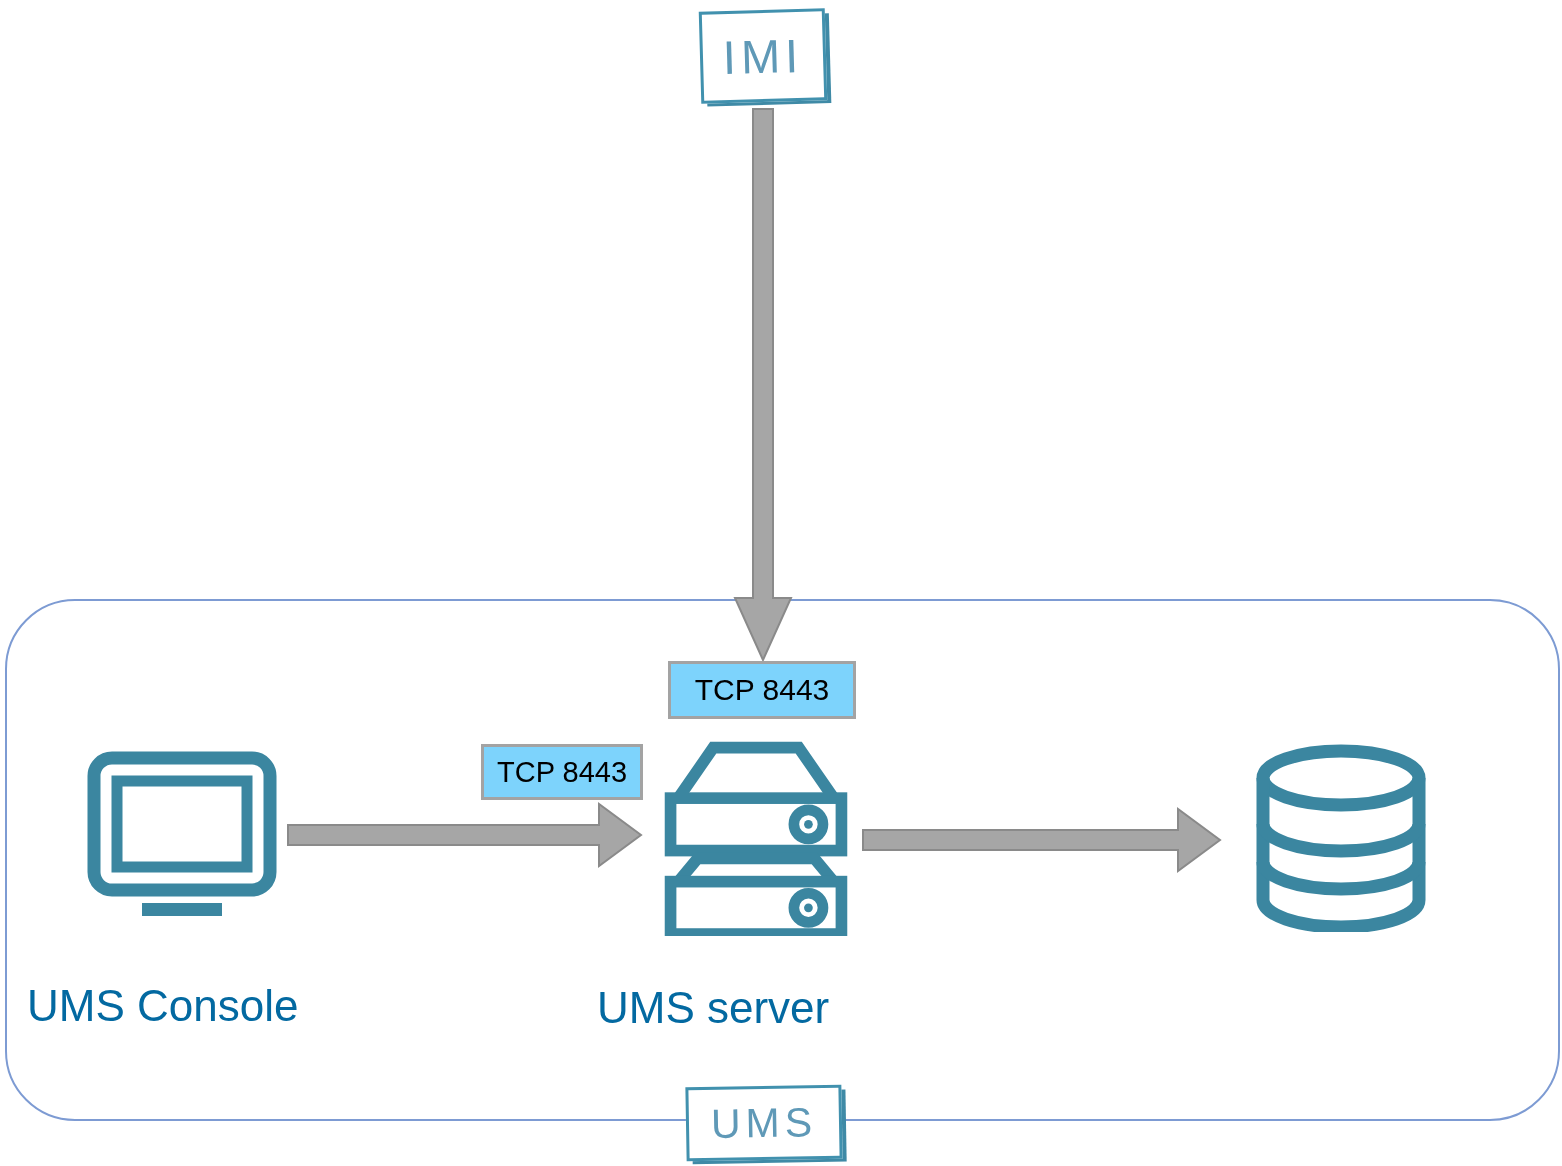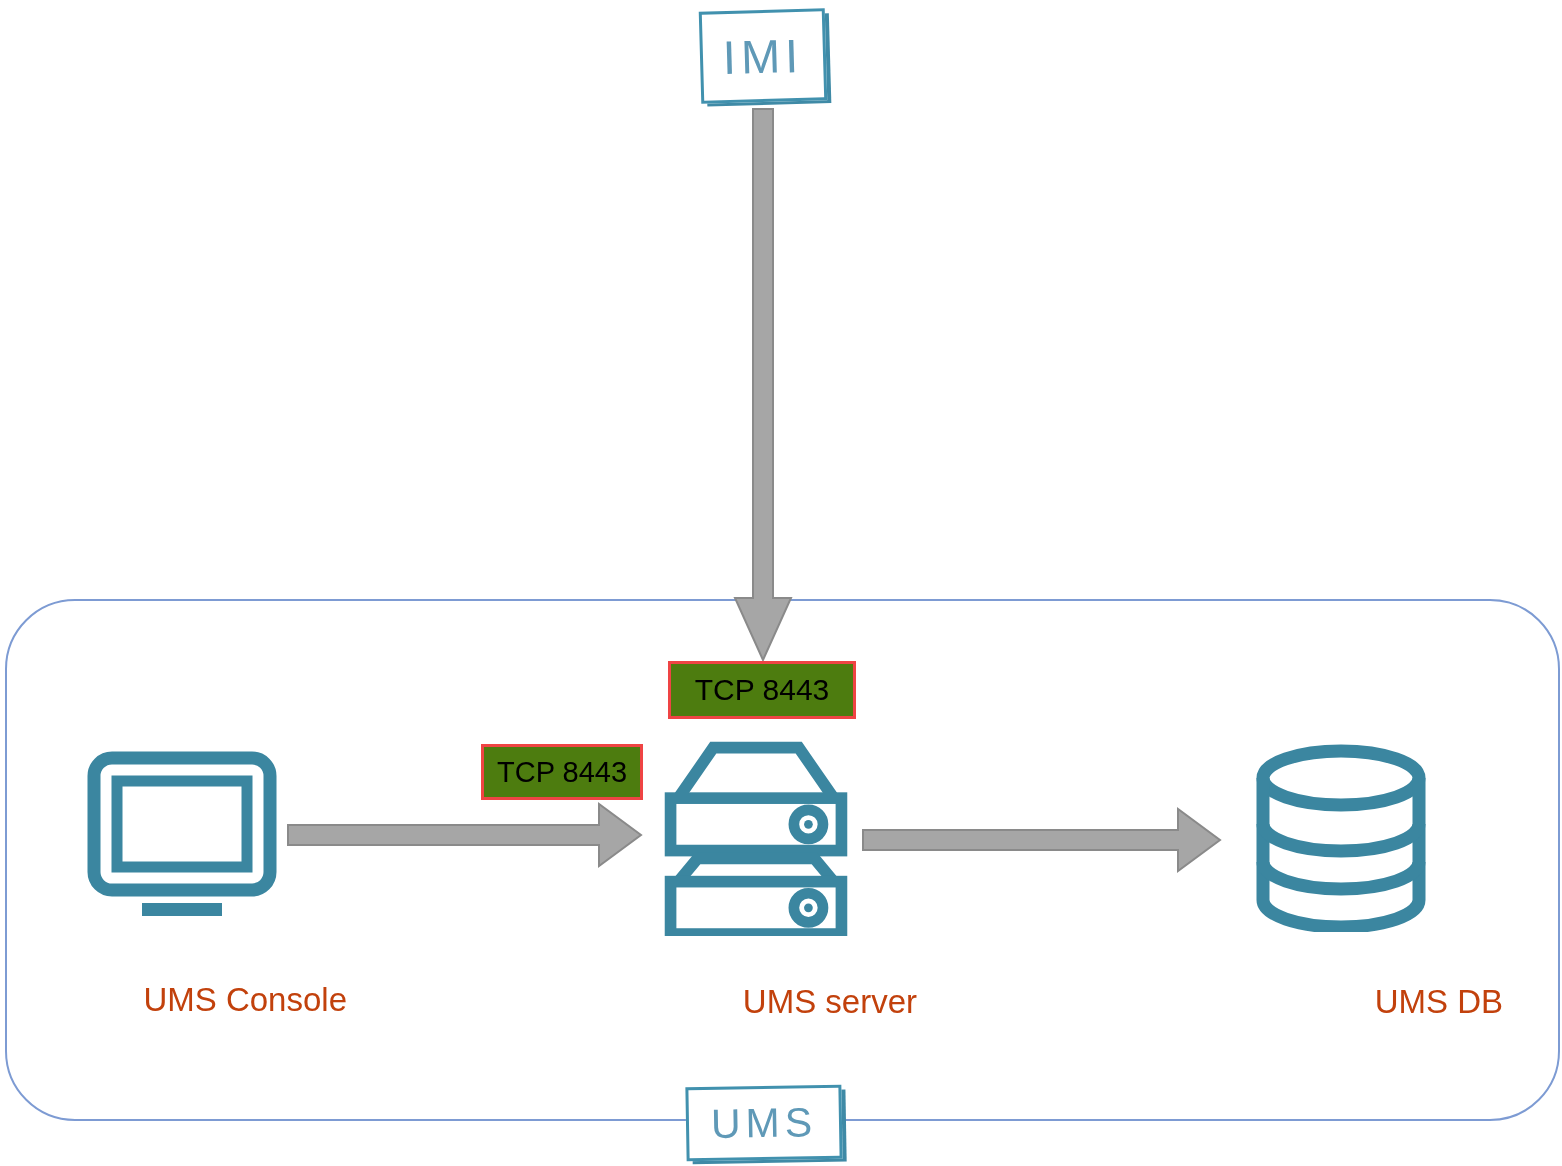--- a/index.html
+++ b/index.html
@@ -18,36 +18,36 @@
     box-shadow:5px 4px 0 -1px #3f8aa6;
     display:flex; align-items:center; justify-content:center; z-index:6;
   }
   .logo-imi { left:700px; top:10px; width:120px; height:86px; transform:rotate(-1.6deg); }
   .logo-ums { left:686px; top:1086px; width:150px; height:68px; transform:rotate(-1deg); }
   .logo-text { color:#5f99b7; letter-spacing:5px; }
   .logo-imi .logo-text { font-size:47px; }
   .logo-ums .logo-text { font-size:41px; }
   
   .port {
-    position:absolute; background:#4d7c0f; border:3px solid #ef4444; color:#000000;
+    position:absolute; background:#7dd3fc; border:3px solid #a3a3a3; color:#000000;
     display:flex; align-items:center; justify-content:center; z-index:4;
     font-size:30px; white-space:nowrap;
   }
   .port-top   { left:668px; top:661px;  width:182px; height:52px; }
   .port-left  { left:481px; top:744px;  width:156px; height:50px; font-size:29px; }
   .port-right { left:966px; top:740px;  width:238px; height:54px; }
   
   .icon { position:absolute; z-index:2; }
   .icon-console { left:86px;  top:750px; width:192px; height:172px; }
   .icon-server  { left:660px; top:736px; width:192px; height:200px; }
   .icon-db      { left:1248px; top:742px; width:186px; height:190px; }
   
   .node-label {
-    position:absolute; width:320px; text-align:right; color:#c2410c;
-    font-size:33px; z-index:2; white-space:nowrap;
+    position:absolute; width:320px; text-align:left; color:#0369a1;
+    font-size:44px; z-index:2; white-space:nowrap;
   }
   .label-console { left:27px;   top:981px; }
   .label-server  { left:597px;  top:983px; }
   .label-db      { left:1183px; top:983px; }
   
   .arrow { position:absolute; z-index:1; }
   .arrow-down  { left:733px; top:108px; }
   .arrow-right1{ left:287px; top:802px; }
   .arrow-right2{ left:862px; top:807px; }
 </style>
@@ -108,19 +108,18 @@
       <path d="M15 36 L15 158"></path>
       <path d="M171 36 L171 158"></path>
       <path d="M15 82 A78 27 0 0 0 171 82"></path>
       <path d="M15 120 A78 27 0 0 0 171 120"></path>
       <path d="M15 158 A78 27 0 0 0 171 158"></path>
     </g>
   </svg>
 
   <div class="node-label label-console">UMS Console</div>
   <div class="node-label label-server">UMS server</div>
-  <div class="node-label label-db">UMS DB</div>
 
   <div class="logo-box logo-ums">
     <span class="logo-text">UMS</span>
   </div>
 
 </div>
 
 </body></html>

